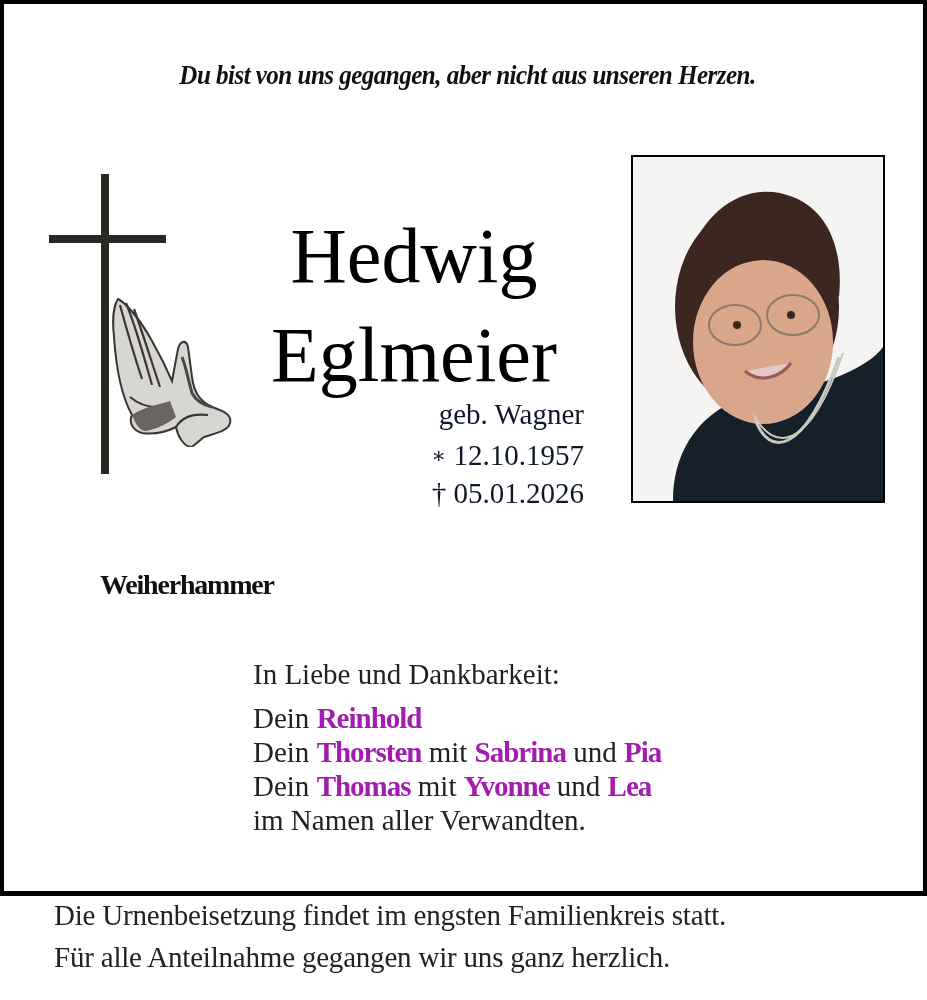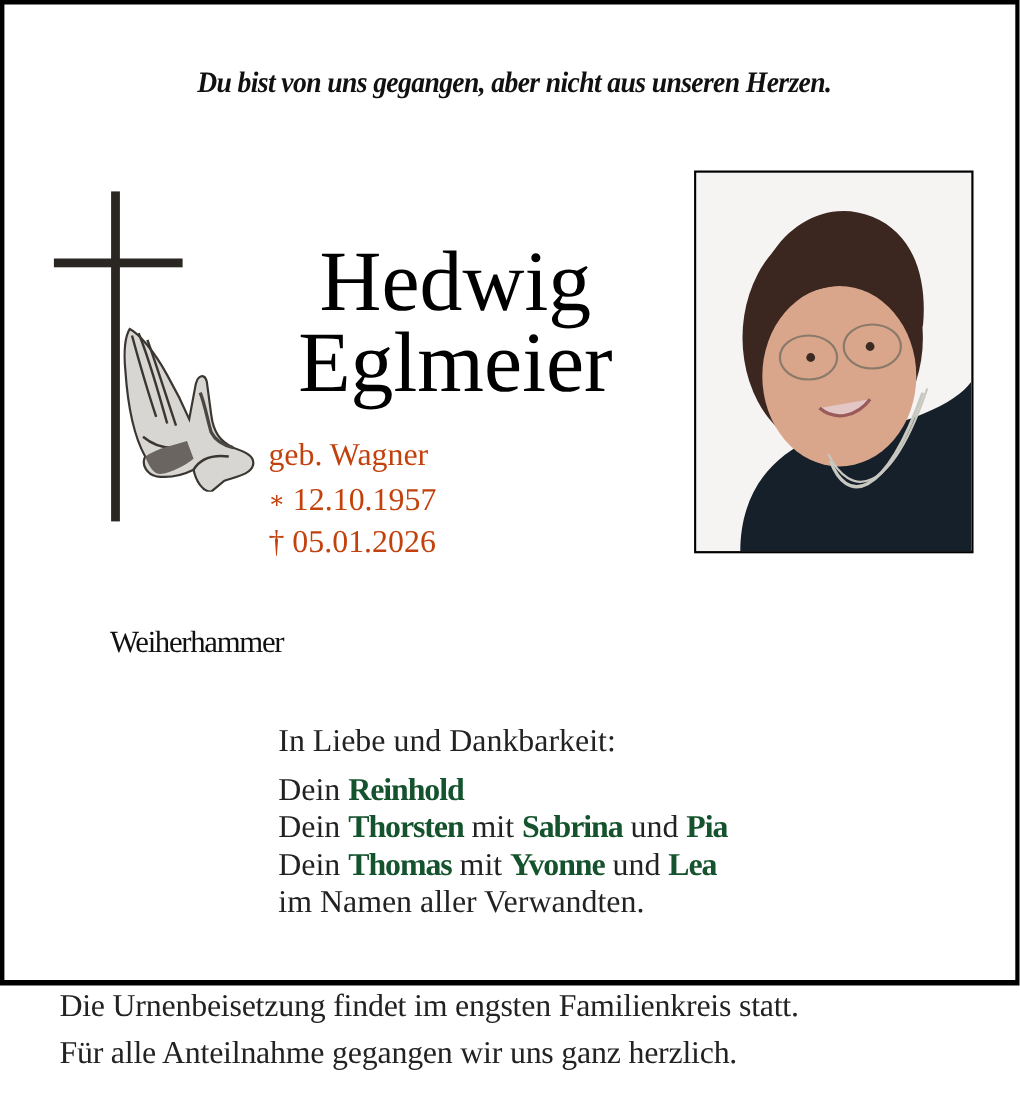--- a/index.html
+++ b/index.html
@@ -5,26 +5,26 @@
   html, body { margin:0; padding:0; background:#fff; }
   body { width:927px; height:1000px; position:relative; overflow:hidden; }
   .frame { position:absolute; left:0; top:0; width:927px; height:896px; box-sizing:border-box; border:4px solid #000; border-bottom-width:5px; background:#fff; }
   .serif { font-family: "Liberation Serif", "DejaVu Serif", serif; color:#111; }
   .motto { position:absolute; left:0; width:927px; top:56px; text-align:center; font-style:italic; font-weight:bold; font-size:27px; letter-spacing:-0.6px; transform:scaleX(0.93); }
   .cross-v { position:absolute; left:97px; top:170px; width:8px; height:300px; background:#2a2622; }
   .cross-h { position:absolute; left:45px; top:231px; width:117px; height:8px; background:#2a2622; }
   .hands { position:absolute; left:108px; top:293px; width:122px; height:150px; }
   .name { position:absolute; left:240px; width:340px; text-align:center; color:#000; font-size:78px; line-height:1; }
   .name.first { top:213px; }
-  .name.last { top:286px; }
-  .sub { position:absolute; left:240px; width:340px; text-align:left; font-size:29px; line-height:1; color:#c2410c; }
+  .name.last { top:312px; }
+  .sub { position:absolute; left:240px; width:340px; text-align:right; font-size:29px; line-height:1; color:#0f172a; }
   .photo { position:absolute; left:627px; top:151px; width:254px; height:348px; border:2px solid #000; box-sizing:border-box; overflow:hidden; background:#f4f4f4; }
-  .place { position:absolute; left:96px; top:565px; font-weight:normal; font-size:28px; letter-spacing:-1.2px; }
+  .place { position:absolute; left:96px; top:565px; font-weight:bold; font-size:28px; letter-spacing:-1.2px; }
   .thanks { position:absolute; left:249px; top:653px; font-size:29px; line-height:34px; color:#222; }
-  .thanks b { color:#14532d; letter-spacing:-1px; }
+  .thanks b { color:#a21caf; letter-spacing:-1px; }
   .thanks .row { white-space:nowrap; }
   .footer { position:absolute; left:50px; top:890px; font-size:29px; line-height:42px; color:#222; letter-spacing:-0.2px; }
 </style>
 </head>
 <body>
 
 <div class="frame">
 
   <div class="motto serif">Du bist von uns gegangen, aber nicht aus unseren Herzen.</div>
 

